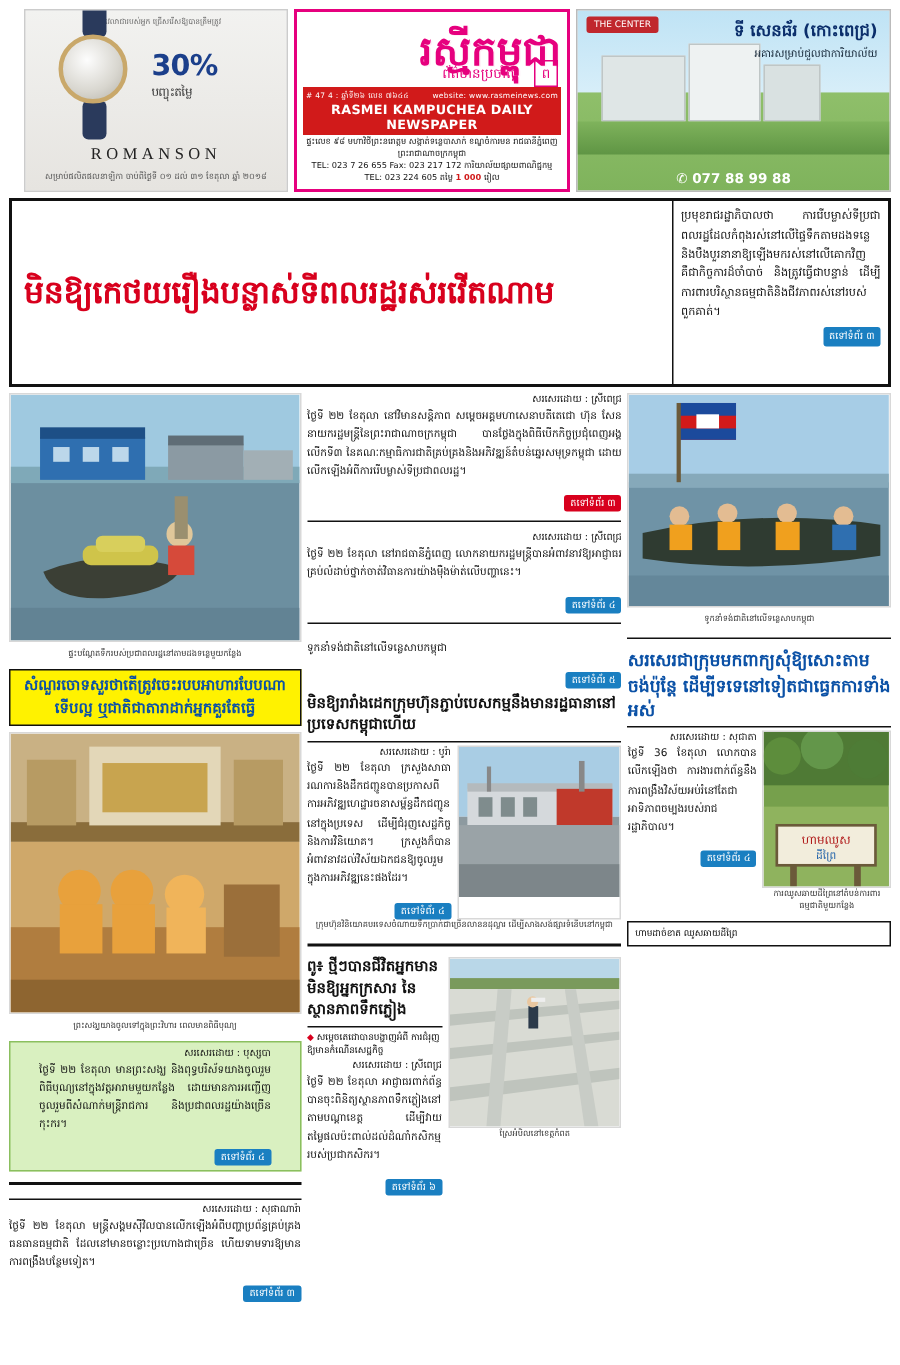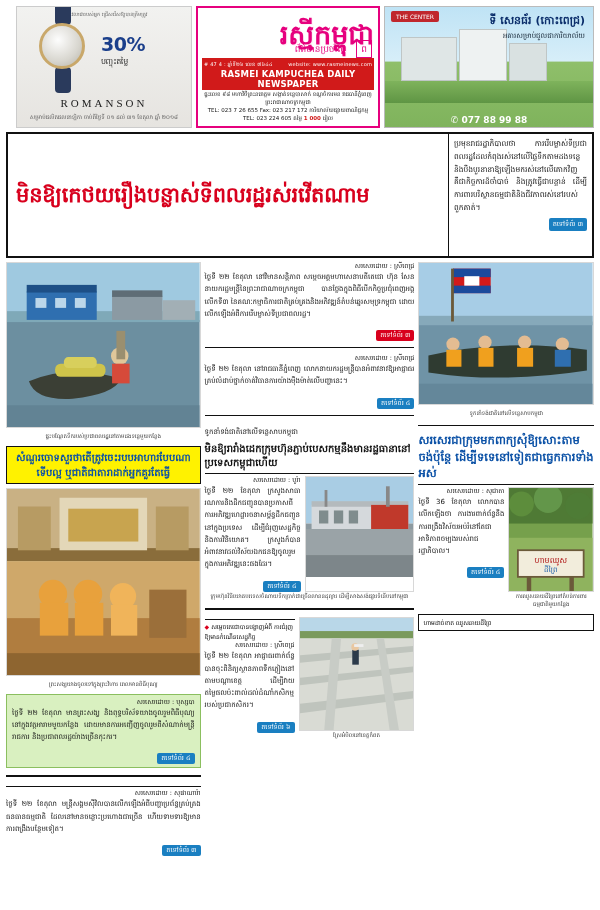--- a/index.html
+++ b/index.html
@@ -311,21 +311,21 @@
   .yellowbox .t {
     color: #0b51a6;
     font-weight: bold;
     font-size: 10px;
     line-height: 1.5;
     text-align: center;
   }
   .greenbox {
     background: #d9f0c0;
     border: 1px solid #8bbf5f;
-    padding: 3px 5px;
+    padding: 3px 19px;
   }
   .boxed { border: 1px solid #111; padding: 3px 4px; }
   .bullet { color: #d8001d; }
   .tiny { font-size: 6px; line-height: 1.6; }
   .section-rule { border-top: 2px solid #111; margin: 3px 0; }
 </style>
 </head>
 <body>
 
 <div class="page">
@@ -487,20 +487,23 @@
 
       <div class="khead-red">
         
       </div>
 
       <div>
         <div class="khead-red">
           
         </div>
         <div class="body">ទូកនាំទង់ជាតិនៅលើទន្លេសាបកម្ពុជា</div>
+        <div class="controw">
+          <span class="badge">តទៅទំព័រ ៥</span>
+        </div>
       </div>
 
       <div>
         <div class="khead-black">មិនឱ្យរារាំងដេកក្រុមហ៊ុនភ្ជាប់បេសកម្មនឹងមានរដ្ឋធានានៅប្រទេសកម្ពុជាហើយ</div>
         <div class="rule"></div>
         <div style="display:flex; gap:4px;">
           <div style="width:96px;">
             <div class="byline">សរសេរដោយ : បូរ៉ា</div>
             <div class="body">ថ្ងៃទី ២២ ខែតុលា ក្រសួងសាធារណការនិងដឹកជញ្ជូនបានប្រកាសពីការអភិវឌ្ឍហេដ្ឋារចនាសម្ព័ន្ធដឹកជញ្ជូននៅក្នុងប្រទេស ដើម្បីជំរុញសេដ្ឋកិច្ចនិងការវិនិយោគ។ ក្រសួងក៏បានអំពាវនាវដល់វិស័យឯកជនឱ្យចូលរួមក្នុងការអភិវឌ្ឍនេះផងដែរ។</div>
             <div class="controw">
@@ -524,20 +527,21 @@
             </svg>
           </div>
         </div>
         <div class="cap">ក្រុមហ៊ុនវិនិយោគបរទេសចំណាយទឹកប្រាក់ជាច្រើនលាននដុល្លារ ដើម្បីសាងសង់ផ្សារទំនើបនៅកម្ពុជា</div>
       </div>
 
       <div class="section-rule"></div>
 
       <div style="display:flex; gap:4px;">
         <div style="width:90px;">
+          <div class="khead-black">ពូ៖ ថ្មីៗបានជីវិតអ្នកមានមិនឱ្យអ្នកក្រសារ នៃស្ថានភាពទឹកភ្លៀង</div>
           <div class="rule"></div>
           <div class="tiny"><span class="bullet">◆</span> <span>សម្តេចតេជោបានបង្ហាញអំពី ការជំរុញឱ្យមានកំណើនសេដ្ឋកិច្ច</span></div>
           <div class="byline">សរសេរដោយ : ស្រីពេជ្រ</div>
           <div class="body">ថ្ងៃទី ២២ ខែតុលា អាជ្ញាធរពាក់ព័ន្ធបានចុះពិនិត្យស្ថានភាពទឹកភ្លៀងនៅតាមបណ្តាខេត្ត ដើម្បីវាយតម្លៃផលប៉ះពាល់ដល់ដំណាំកសិកម្មរបស់ប្រជាកសិករ។</div>
           <div class="controw">
             <span class="badge">តទៅទំព័រ ៦</span>
           </div>
         </div>
         <div style="flex:1;">
           <div class="photo">

